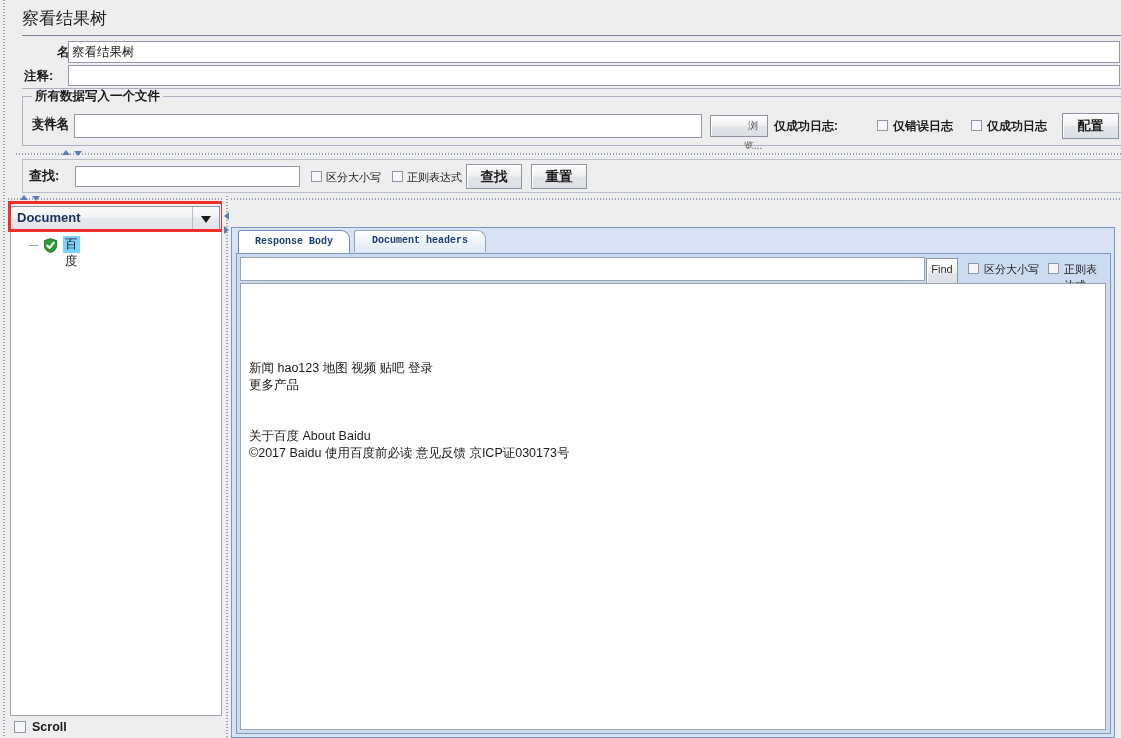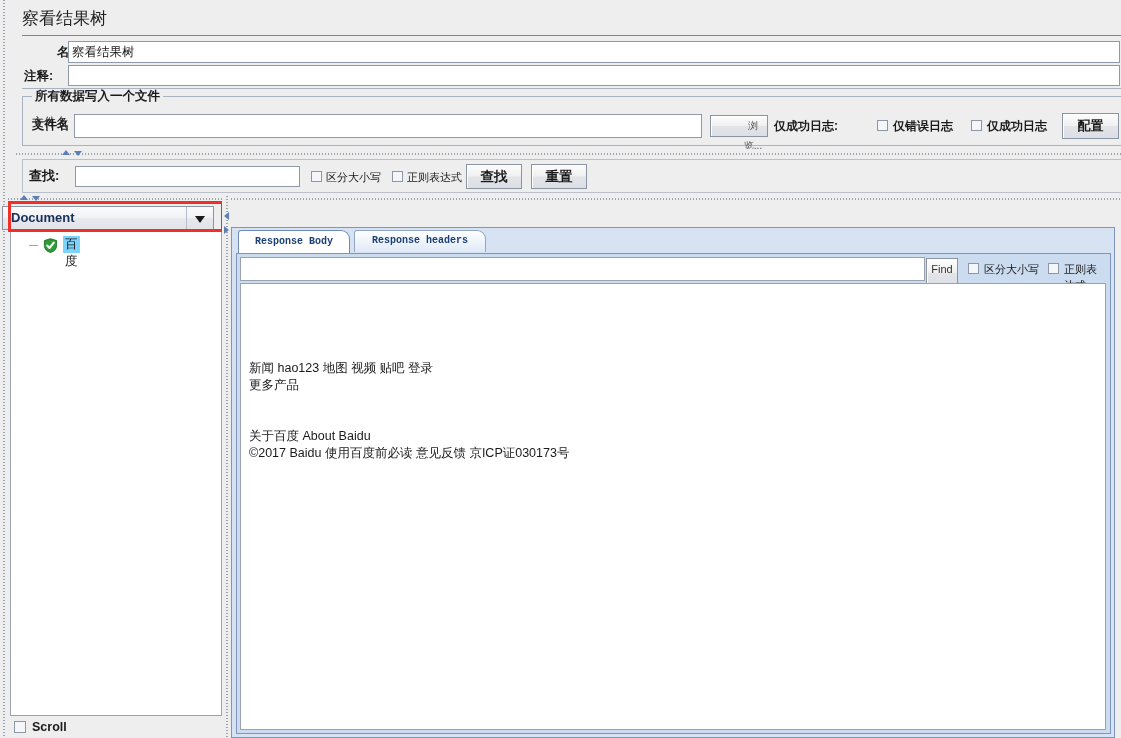--- a/index.html
+++ b/index.html
@@ -73,21 +73,21 @@
   }
   .tri{width:0;height:0;position:absolute;}
   .tri.up{border-left:4px solid transparent;border-right:4px solid transparent;border-bottom:5px solid #5b7fb5;}
   .tri.down{border-left:4px solid transparent;border-right:4px solid transparent;border-top:5px solid #5b7fb5;}
   .tri.left{border-top:4px solid transparent;border-bottom:4px solid transparent;border-right:5px solid #5b7fb5;}
   .tri.right{border-top:4px solid transparent;border-bottom:4px solid transparent;border-left:5px solid #5b7fb5;}
 
   
   #tree-pane{left:8px;top:205px;width:214px;height:533px;background:#eeeeee;}
   #combo{
-    left:2px;top:206px;width:212px;height:24px;
+    left:8px;top:206px;width:212px;height:24px;
     background:linear-gradient(to bottom,#fbfbfc 0%,#f1f2f4 50%,#e7e9ed 51%,#e0e3e8 100%);
     border:1px solid #8b94a3;box-sizing:border-box;
   }
   #combo-label{
     position:absolute;left:8px;top:0;line-height:22px;font-size:13px;font-weight:bold;color:#16305c;
   }
   #combo-arrowbox{
     position:absolute;right:0;top:0;width:26px;height:22px;
     border-left:1px solid #b7bdc8;
   }
@@ -257,21 +257,21 @@
   <div class="tri right" style="left:2px;top:30px;"></div>
 </div>
 
 <div class="abs" id="detail">
 
 
   <div id="tabpanel">
 
     <div class="tabstrip" style="left:6px;top:2px;width:500px;height:23px;">
       <div class="tab sub sel" style="left:0;width:112px;top:0;height:23px;line-height:21px;">Response Body</div>
-      <div class="tab sub" style="left:116px;width:132px;top:0;height:22px;line-height:20px;">Response headers</div>
+      <div class="tab sub" style="left:116px;width:132px;top:0;height:22px;line-height:20px;">Document headers</div>
     </div>
 
     <div id="subpanel">
 
       <div id="findbar">
         <div id="find-input"></div>
         <div class="btn" id="find-btn">Find</div>
         <span class="cb" style="position:absolute;left:728px;top:6px;"></span>
         <span class="cbtext" style="position:absolute;left:744px;top:4px;line-height:16px;">区分大小写</span>
         <span class="cb" style="position:absolute;left:808px;top:6px;"></span>

